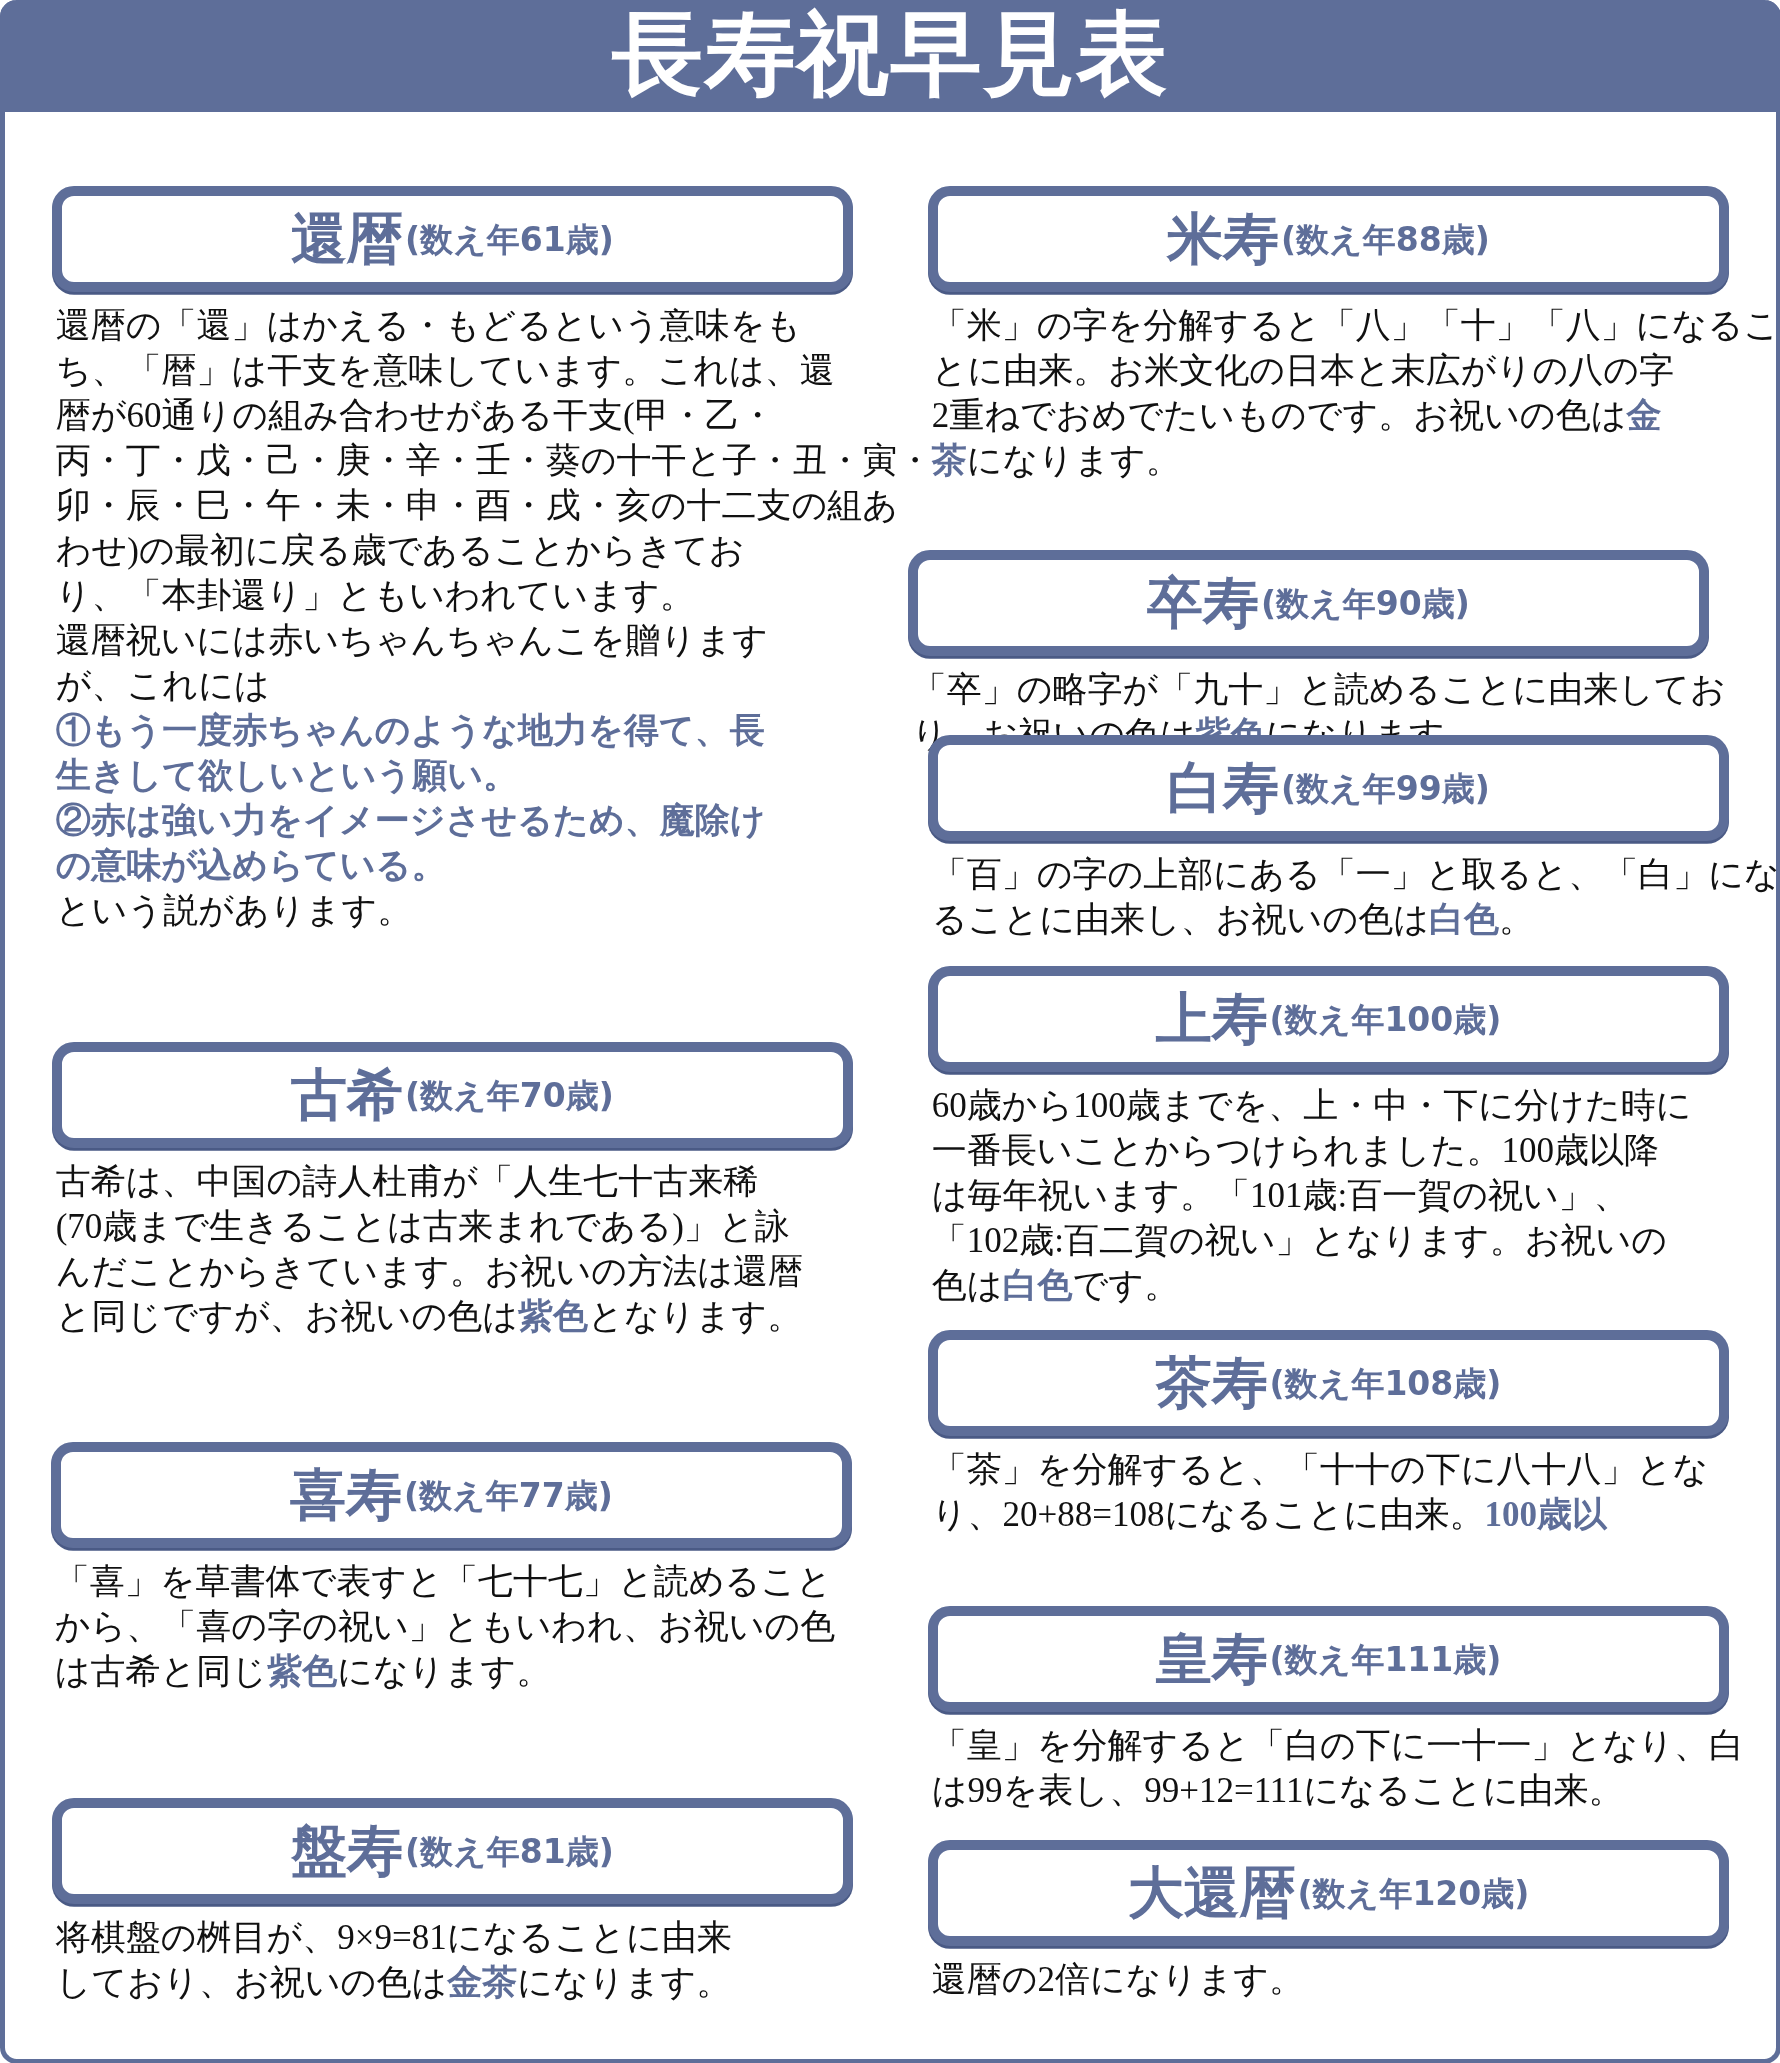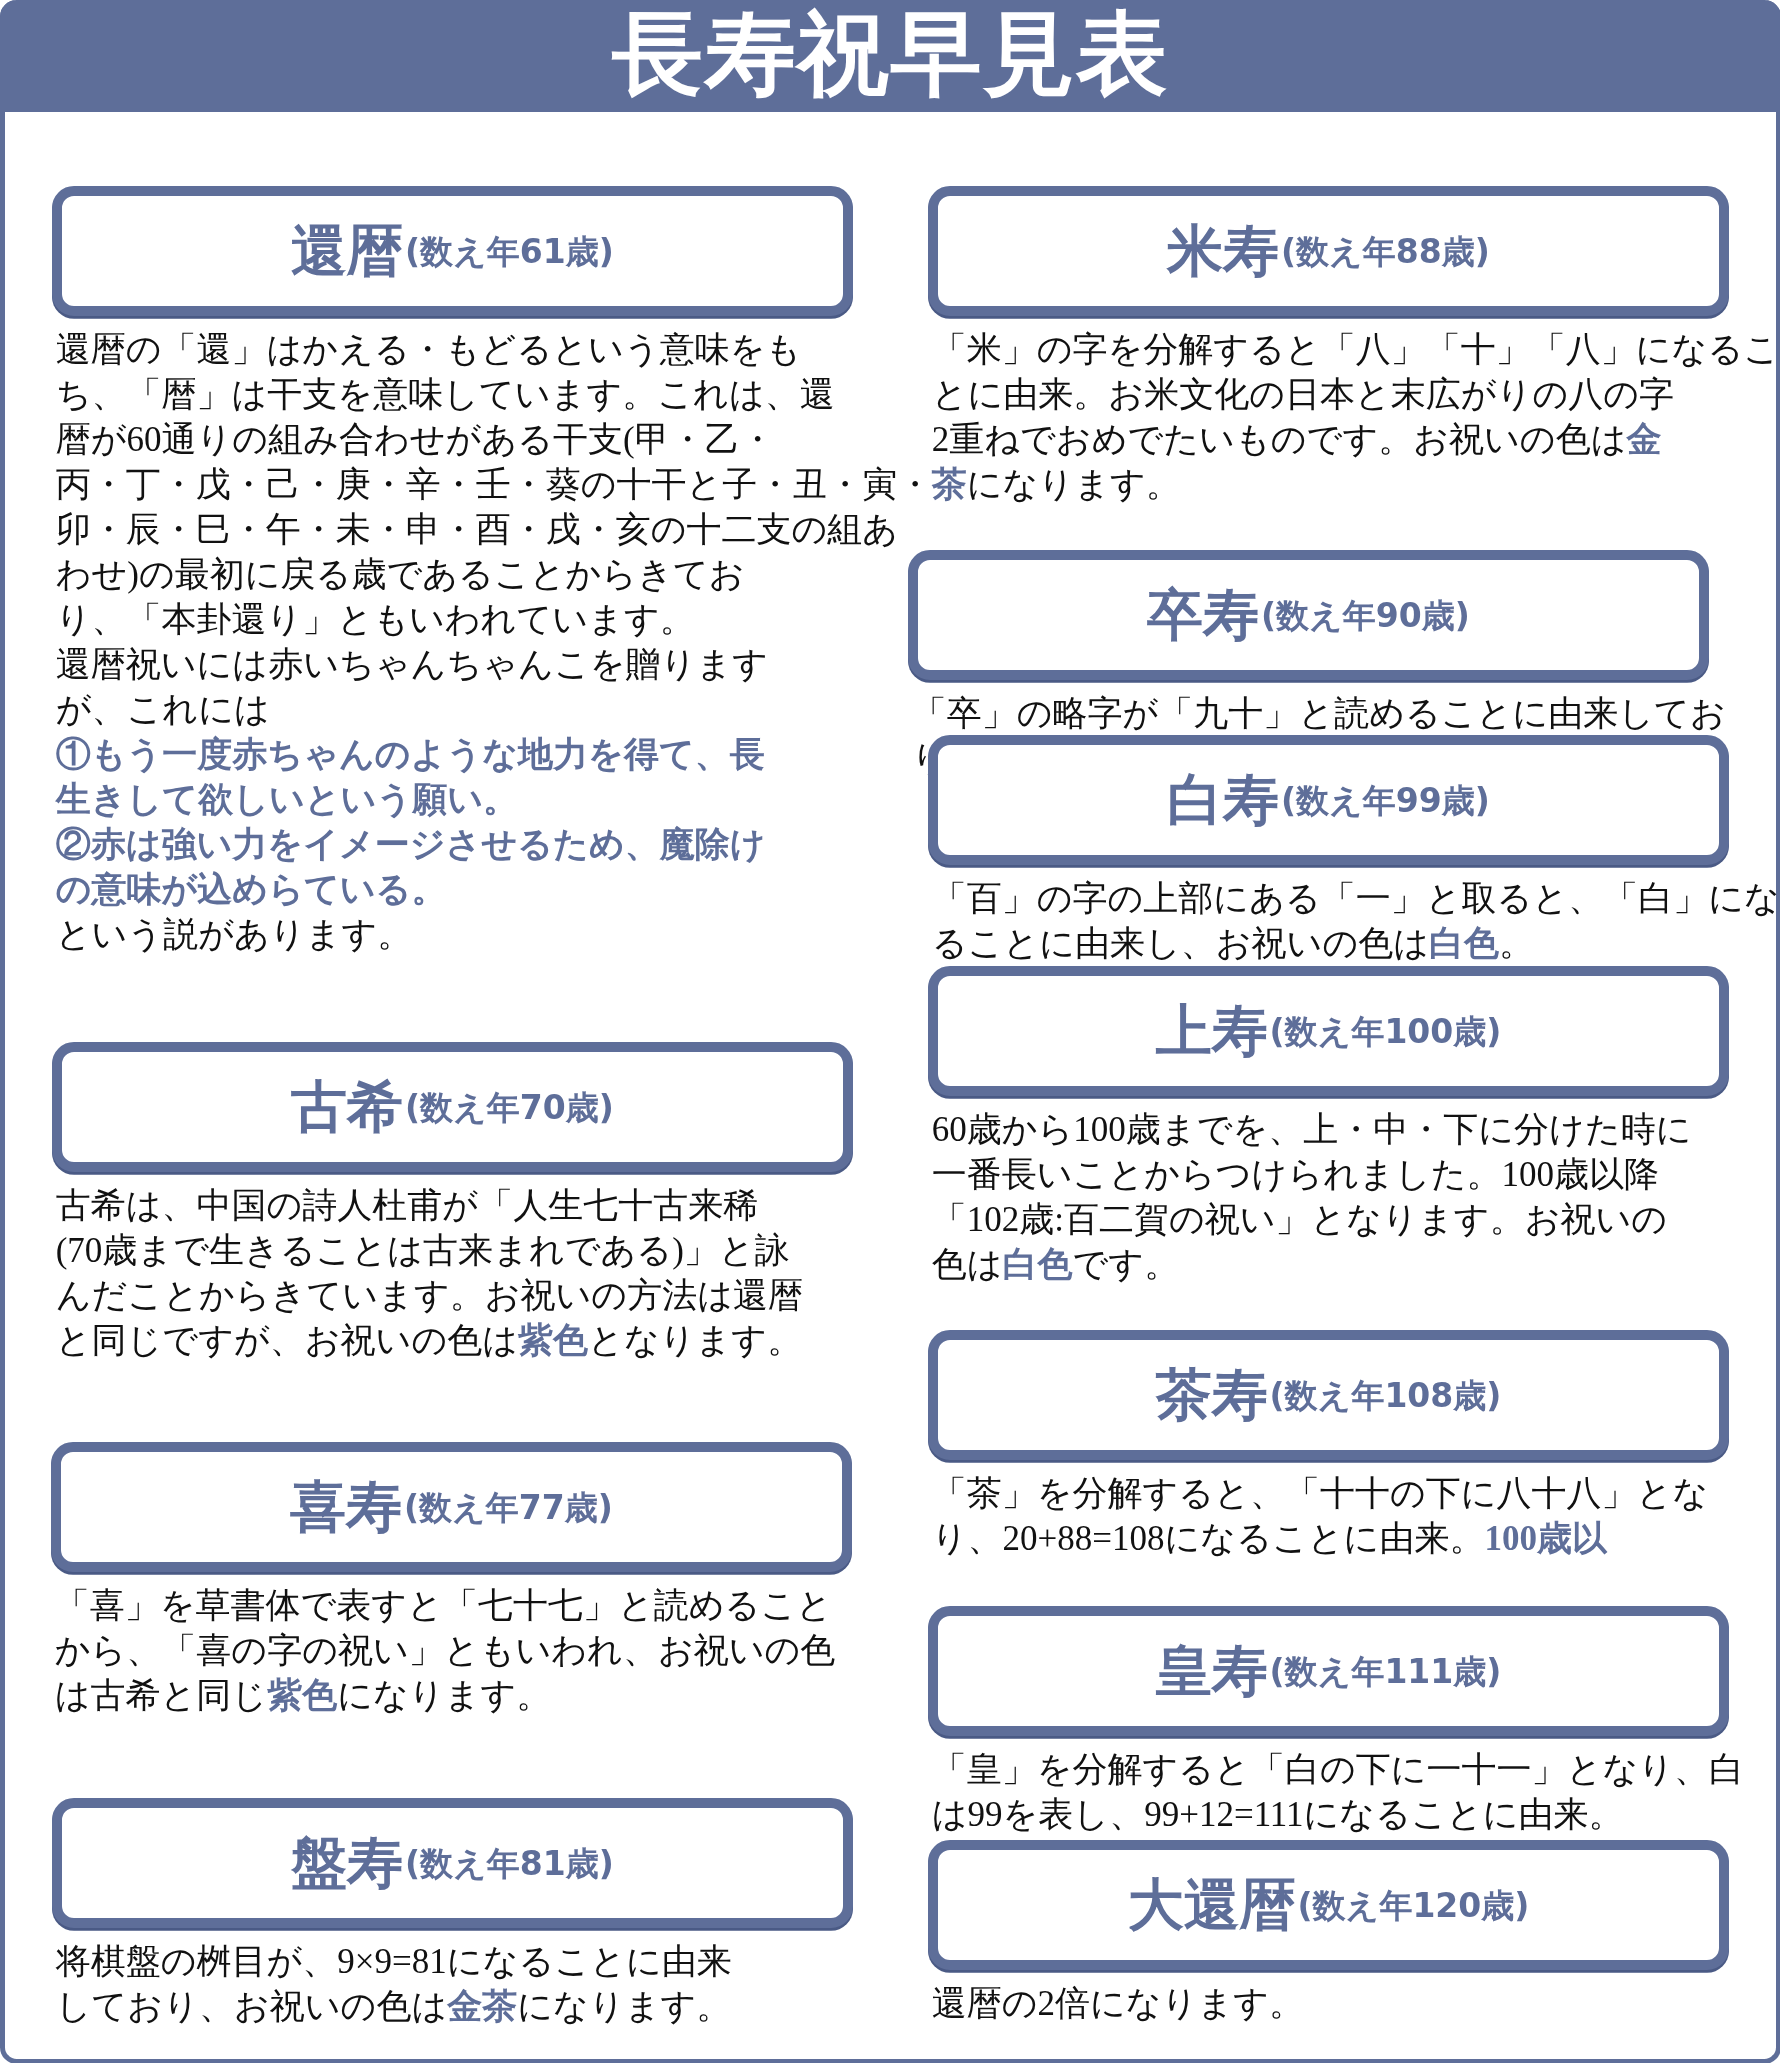--- a/index.html
+++ b/index.html
@@ -7,21 +7,21 @@
          font-family: "DejaVu Sans", "Liberation Sans", sans-serif; }
   .frame { position: absolute; left: 0; top: 0; width: 1781px; height: 2064px;
            box-sizing: border-box; border: 5.6px solid #5e6e99; border-top: none;
            border-radius: 16.7px; background: #fff; }
   .header { position: absolute; left: 0; top: 0; width: 1781px; height: 112px;
             background: #5e6e99; border-radius: 16.7px 16.7px 0 0;
             display: flex; align-items: center; justify-content: center; }
   .header-title { color: #ffffff; font-size: 91px; font-weight: bold; letter-spacing: 1.9px;
                   line-height: 1; margin-top: -5.6px; }
   .section { position: absolute; }
-  .title-box { box-sizing: border-box; width: 801px; height: 130px;
+  .title-box { box-sizing: border-box; width: 801px; height: 106px;
                border: 10.2px solid #5e6e99; border-radius: 22px; background: #fff;
                box-shadow: 0 2.8px 0 #4a5a85;
                display: flex; align-items: center; justify-content: center; }
   .title-main { color: #5e6e99; font-weight: bold; font-size: 56px; line-height: 1; }
   .title-sub  { color: #5e6e99; font-weight: bold; font-size: 33px; line-height: 1; margin-left: 1.9px; text-align: center; }
   .body-text { margin-top: 11px; padding-left: 3.7px; width: 798px; font-size: 35px;
                line-height: 45px; color: #111; white-space: nowrap; }
   .body-text .line { display: block; font-family: Liberation Serif, serif; }
   .hl { color: #5e6e99; font-weight: bold; }
 </style>
@@ -128,20 +128,21 @@
 </div>
 
 <div class="section" style="left:928px; top:966px;">
   <div class="title-box">
     <span class="title-main">上寿</span>
       <span class="title-sub">(数え年100歳)</span>
   </div>
   <div class="body-text">
       <span class="line"><span>60歳から100歳までを、上・中・下に分けた時に</span></span>
       <span class="line"><span>一番長いことからつけられました。100歳以降</span></span>
+      <span class="line"><span>は毎年祝います。「101歳:百一賀の祝い」、</span></span>
       <span class="line"><span>「102歳:百二賀の祝い」となります。お祝いの</span></span>
       <span class="line"><span>色は</span><span class="hl">白色</span><span>です。</span></span>
     </div>
 </div>
 
 <div class="section" style="left:928px; top:1330px;">
   <div class="title-box">
     <span class="title-main">茶寿</span>
       <span class="title-sub">(数え年108歳)</span>
   </div>

